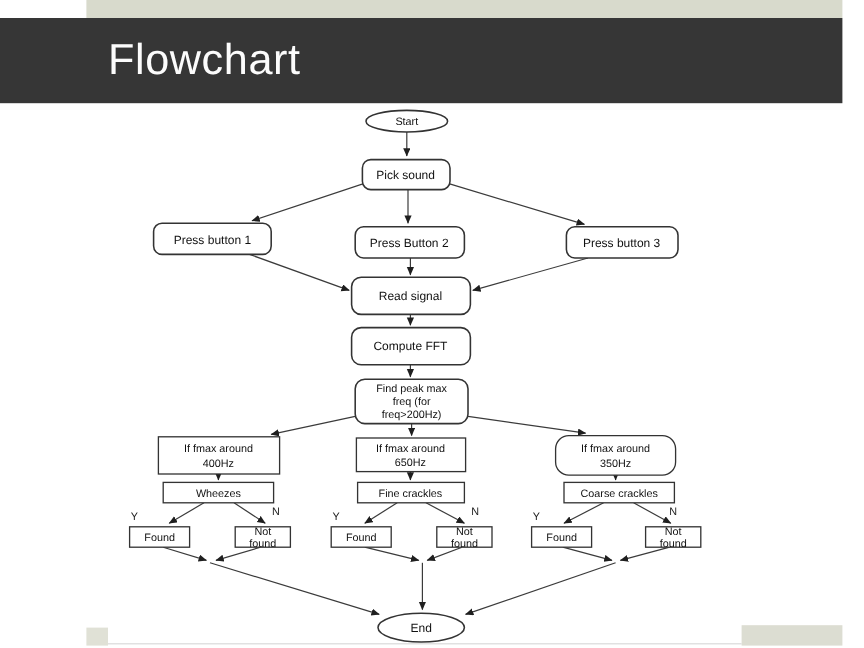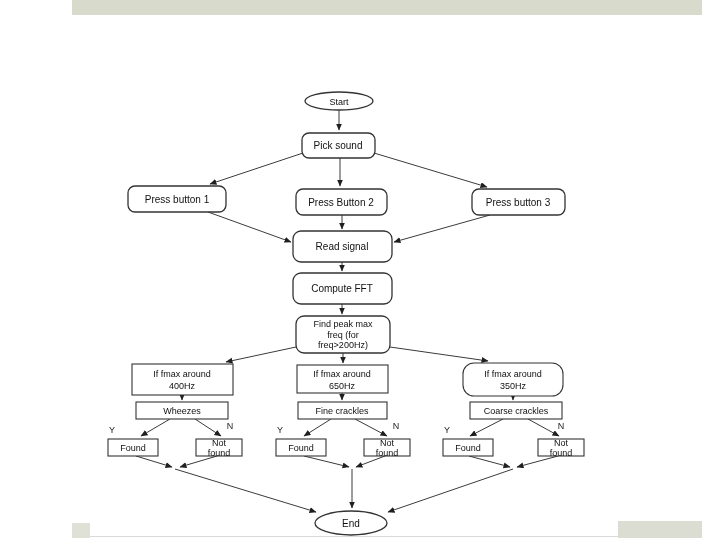--- a/index.html
+++ b/index.html
@@ -19,20 +19,23 @@
   svg.flowchart text.small{font-size:9px;}
   svg.flowchart text.yn{font-size:9px;fill:#222222;}
 </style>
 </head>
 <body>
 
 <div class="slide">
 
   <div class="top-strip"></div>
 
+  <div class="title-bar">
+    <h1>Flowchart</h1>
+  </div>
 
   <div class="strip-bl"></div>
   <div class="strip-br"></div>
   <div class="panel-edge"></div>
 
   <svg class="flowchart" viewBox="0 0 720 540">
     <defs>
       <marker id="arw" markerWidth="9" markerHeight="8" refX="6.5" refY="3" orient="auto" markerUnits="userSpaceOnUse">
         <path d="M0,0 L7,3 L0,6 Z" fill="#1f1f1f"></path>
       </marker>

